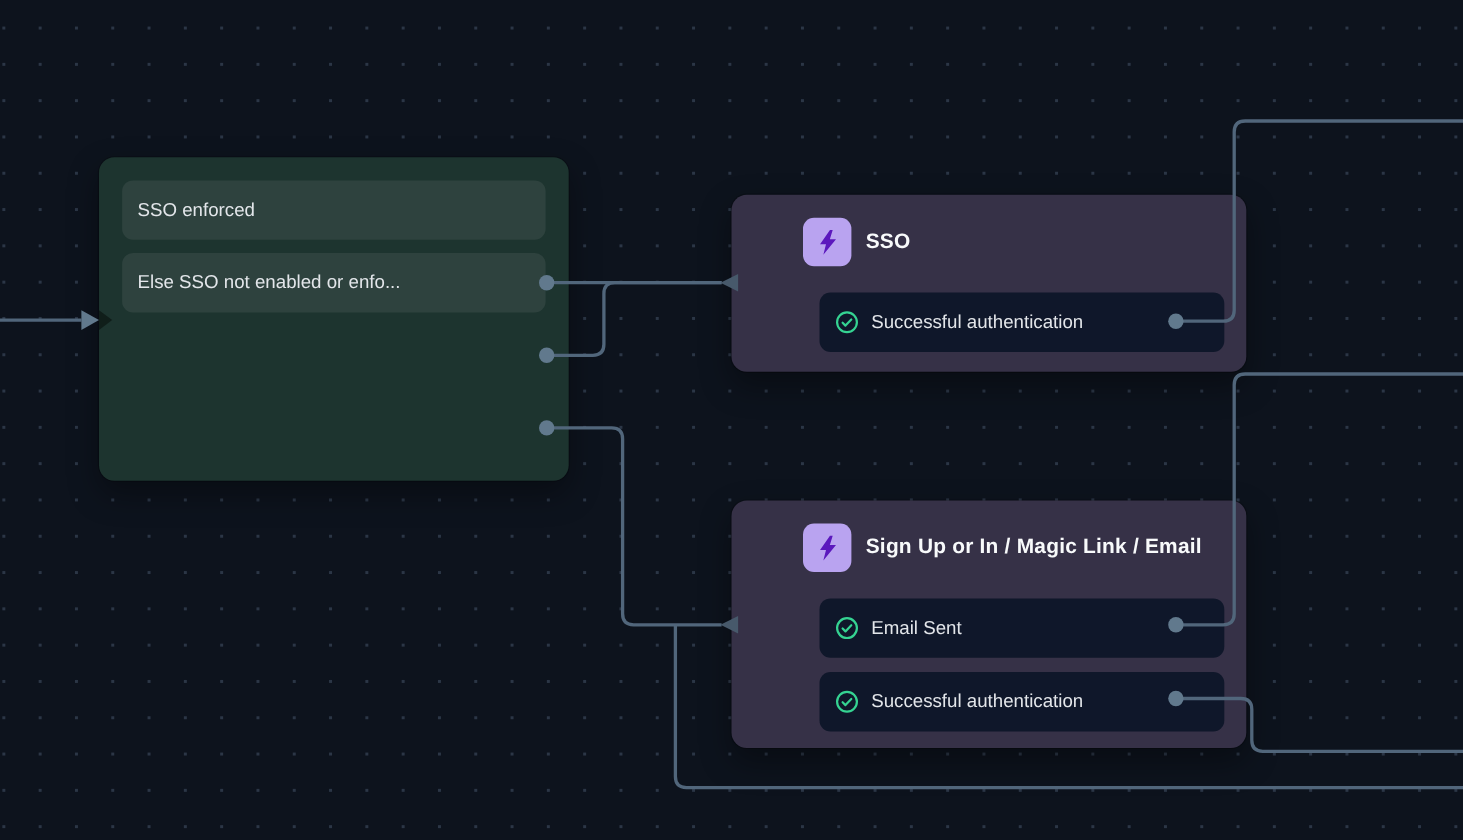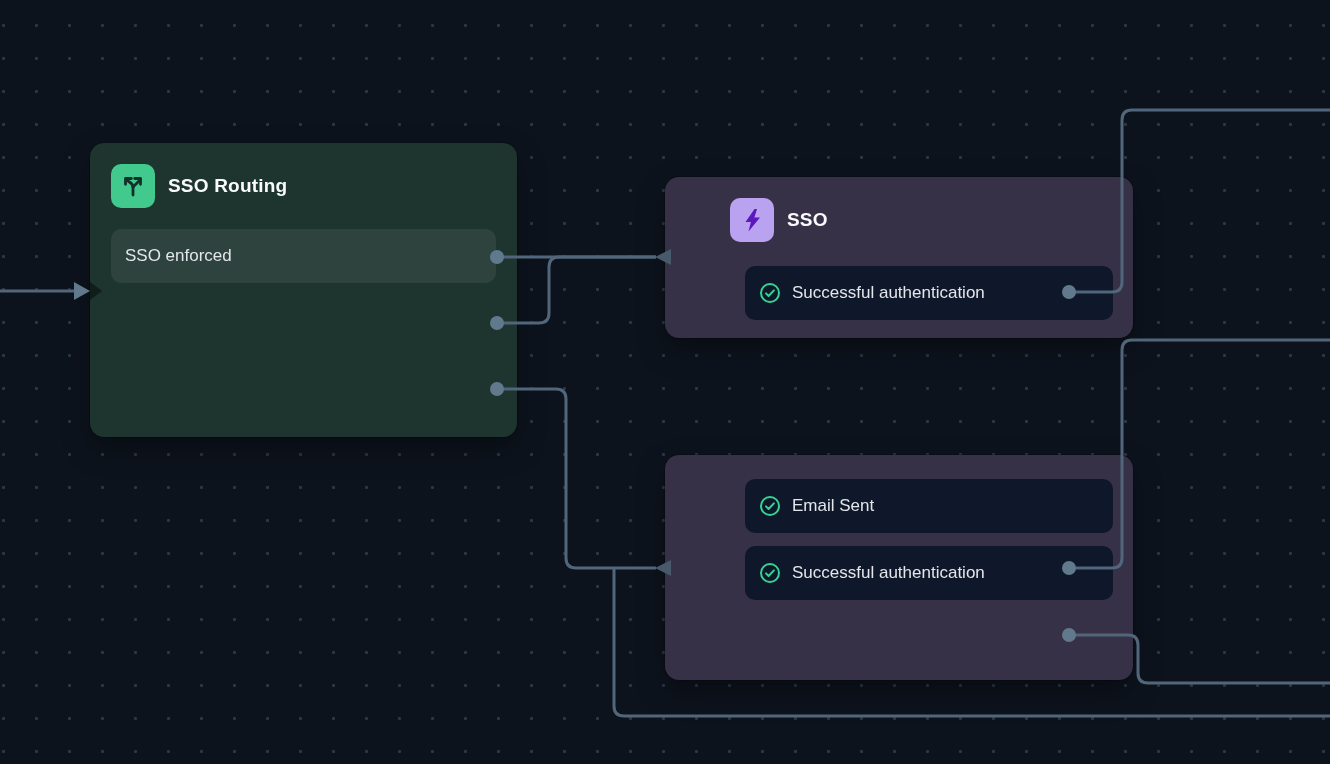--- a/index.html
+++ b/index.html
@@ -59,35 +59,26 @@
   .row-green{background:#2e423e;}
   .row-purple{background:#0f172a;margin-left:16px;}
   .check{flex:0 0 auto;margin-right:11px;display:flex;}
 </style>
 </head>
 <body>
 
 <div class="canvas">
 
   <div class="node node-green" style="left:90px;top:143px;width:427px;height:294px;">
-    <div class="node-header">
-      <div class="node-icon icon-green">
-        <svg width="44" height="44" viewBox="0 0 44 44" fill="none" stroke="#14302a" stroke-width="2.8" stroke-linecap="round" stroke-linejoin="round">
-          <path d="M22 31v-8"></path>
-          <path d="M22 23c0-4-3.2-4-6.5-7.3"></path>
-          <path d="M29.3 15.7L22 23"></path>
-          <path d="M14.5 20.3v-5.8h5.8"></path>
-          <path d="M23.7 14.5h5.8v5.8"></path>
-        </svg>
-      </div>
-      <div class="node-title">SSO Routing</div>
-    </div>
     <div class="rows">
       <div class="row row-green">
         <span>SSO enforced</span>
+      </div>
+      <div class="row row-green">
+        <span>Else SSO not enabled or enfo...</span>
       </div>
     </div>
   </div>
 
   <div class="node node-purple" style="left:665px;top:177px;width:424px;height:161px;">
     <div class="node-header">
       <div class="node-icon icon-purple">
         <svg width="44" height="44" viewBox="0 0 44 44">
           <path d="M24.5 11L15.5 24h5.4l-2.4 9.5L30 19.5h-5.6L27 11z" fill="#5b18bd"></path>
         </svg>
@@ -101,20 +92,28 @@
             <circle cx="11" cy="11" r="9"></circle>
             <path d="M7 11.4l2.6 2.6 5.3-5.6"></path>
           </svg>
         </span>
         <span>Successful authentication</span>
       </div>
     </div>
   </div>
 
   <div class="node node-purple" style="left:665px;top:455px;width:424px;height:225px;">
+    <div class="node-header">
+      <div class="node-icon icon-purple">
+        <svg width="44" height="44" viewBox="0 0 44 44">
+          <path d="M24.5 11L15.5 24h5.4l-2.4 9.5L30 19.5h-5.6L27 11z" fill="#5b18bd"></path>
+        </svg>
+      </div>
+      <div class="node-title">Sign Up or In / Magic Link / Email</div>
+    </div>
     <div class="rows">
       <div class="row row-purple">
         <span class="check">
           <svg width="22" height="22" viewBox="0 0 22 22" fill="none" stroke="#35d392" stroke-width="2" stroke-linecap="round" stroke-linejoin="round">
             <circle cx="11" cy="11" r="9"></circle>
             <path d="M7 11.4l2.6 2.6 5.3-5.6"></path>
           </svg>
         </span>
         <span>Email Sent</span>
       </div>

